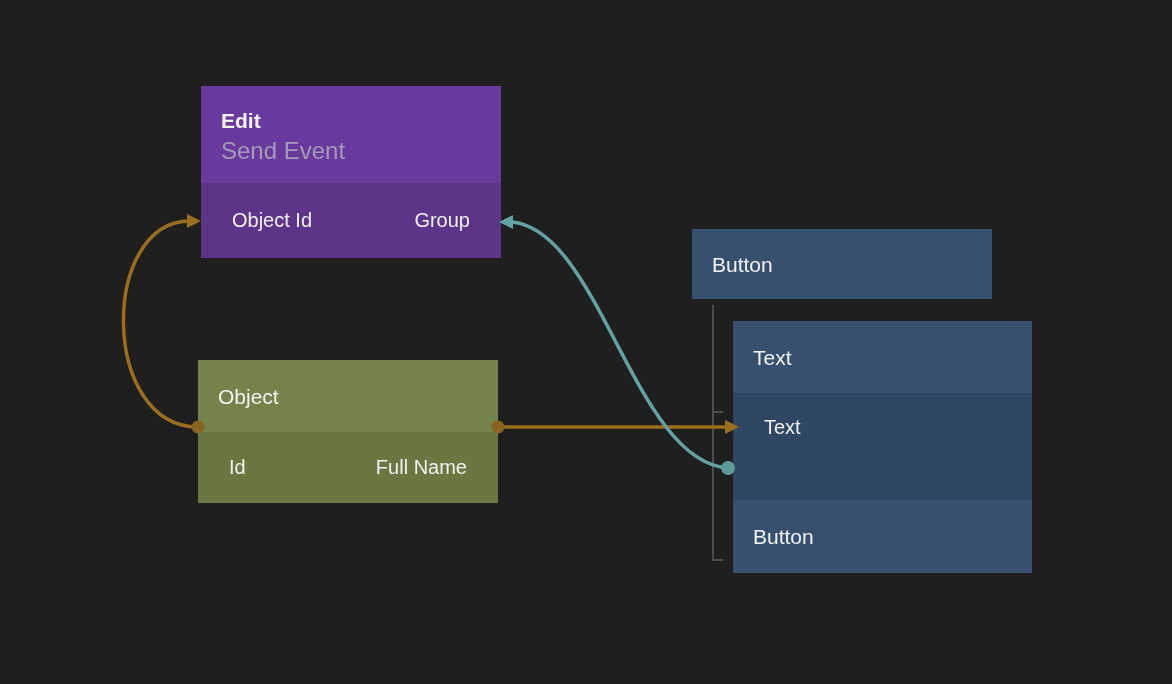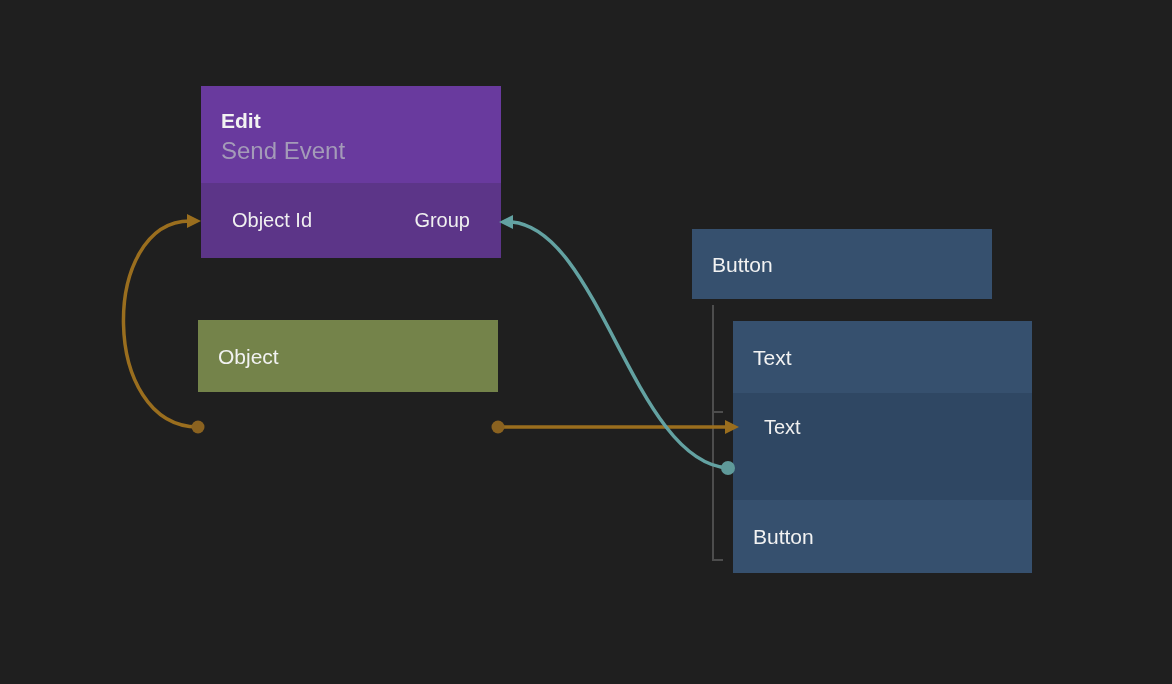--- a/index.html
+++ b/index.html
@@ -45,21 +45,21 @@
   }
   .port{white-space:nowrap;}
 
   
   .node.edit{left:201px;top:86px;width:300px;--hdr:var(--edit-header);--bdy:var(--edit-body);}
   .node.edit .header{height:97px;}
   .node.edit .body .port-row{height:75px;}
 
   
   .node.object{left:198px;top:320px;width:300px;--hdr:var(--object-header);--bdy:var(--object-body);}
-  .node.object .header{height:72px;}
+  .node.object .header{height:72px;margin-top:40px;}
   .node.object .body .port-row{height:71px;}
 
   
   .node.group{left:692px;top:229px;width:300px;--hdr:var(--blue-header);}
   .node.group .header{height:70px;}
 
   
   .node.textnode{left:733px;top:321px;width:299px;--hdr:var(--blue-header);--bdy:var(--blue-body);}
   .node.textnode .header{height:72px;}
   .node.textnode .body{height:110px;padding-top:14px;}
@@ -98,20 +98,26 @@
         <span class="port">Object Id</span>
         <span class="port">Group</span>
       </div>
     </div>
   </div>
 
   <div class="node object">
     <div class="header">
       <div class="title">Object</div>
     </div>
+    <div class="body">
+      <div class="port-row">
+        <span class="port">Id</span>
+        <span class="port">Full Name</span>
+      </div>
+    </div>
   </div>
 
   <div class="node group">
     <div class="header">
       <div class="title">Button</div>
     </div>
   </div>
 
   <div class="node textnode">
     <div class="header">

